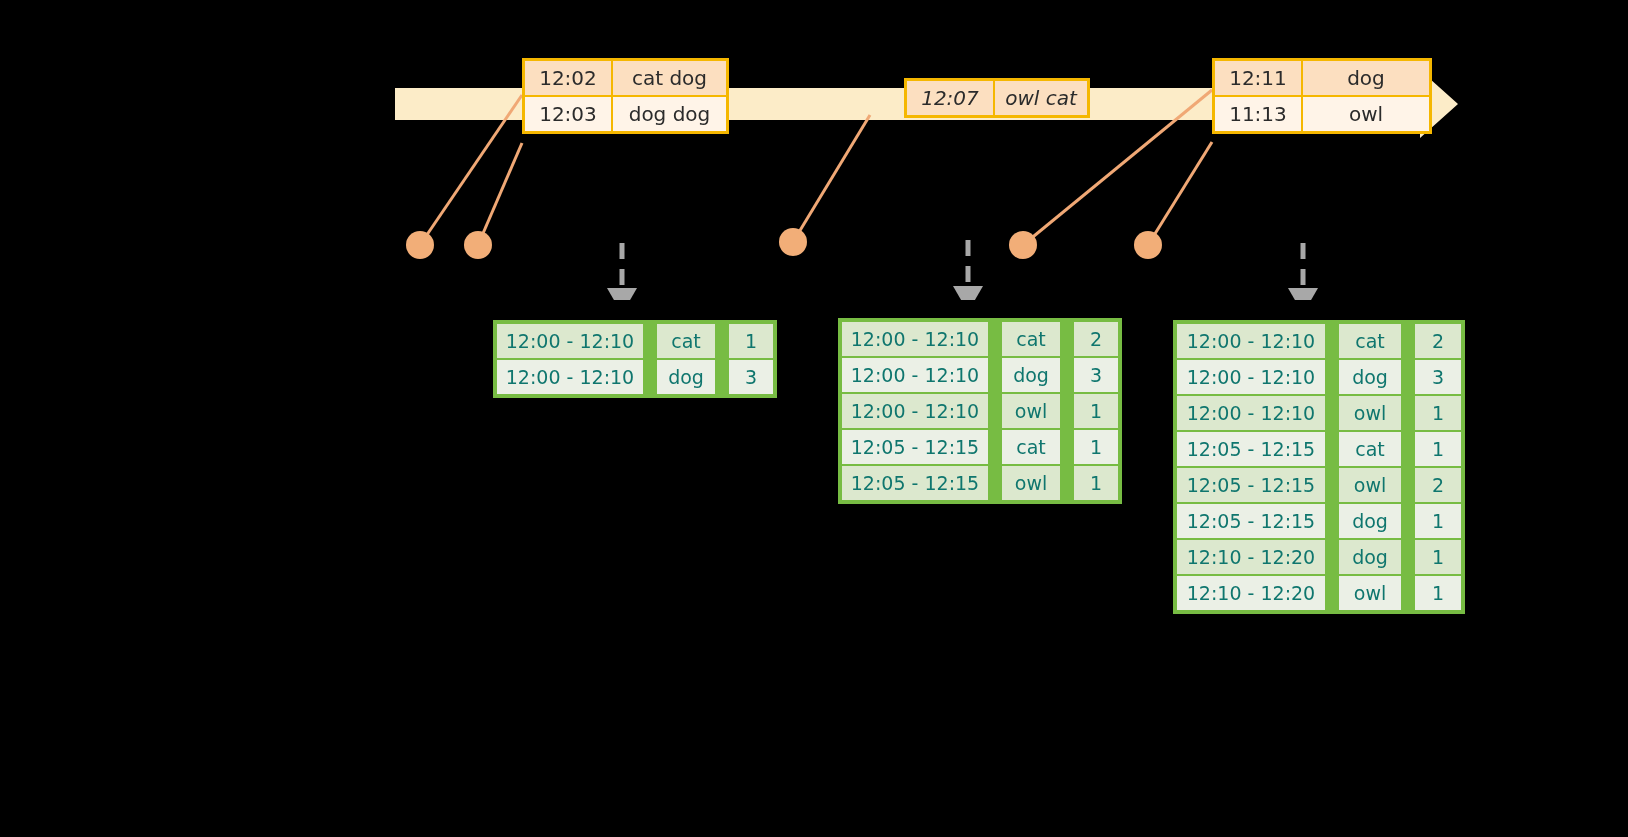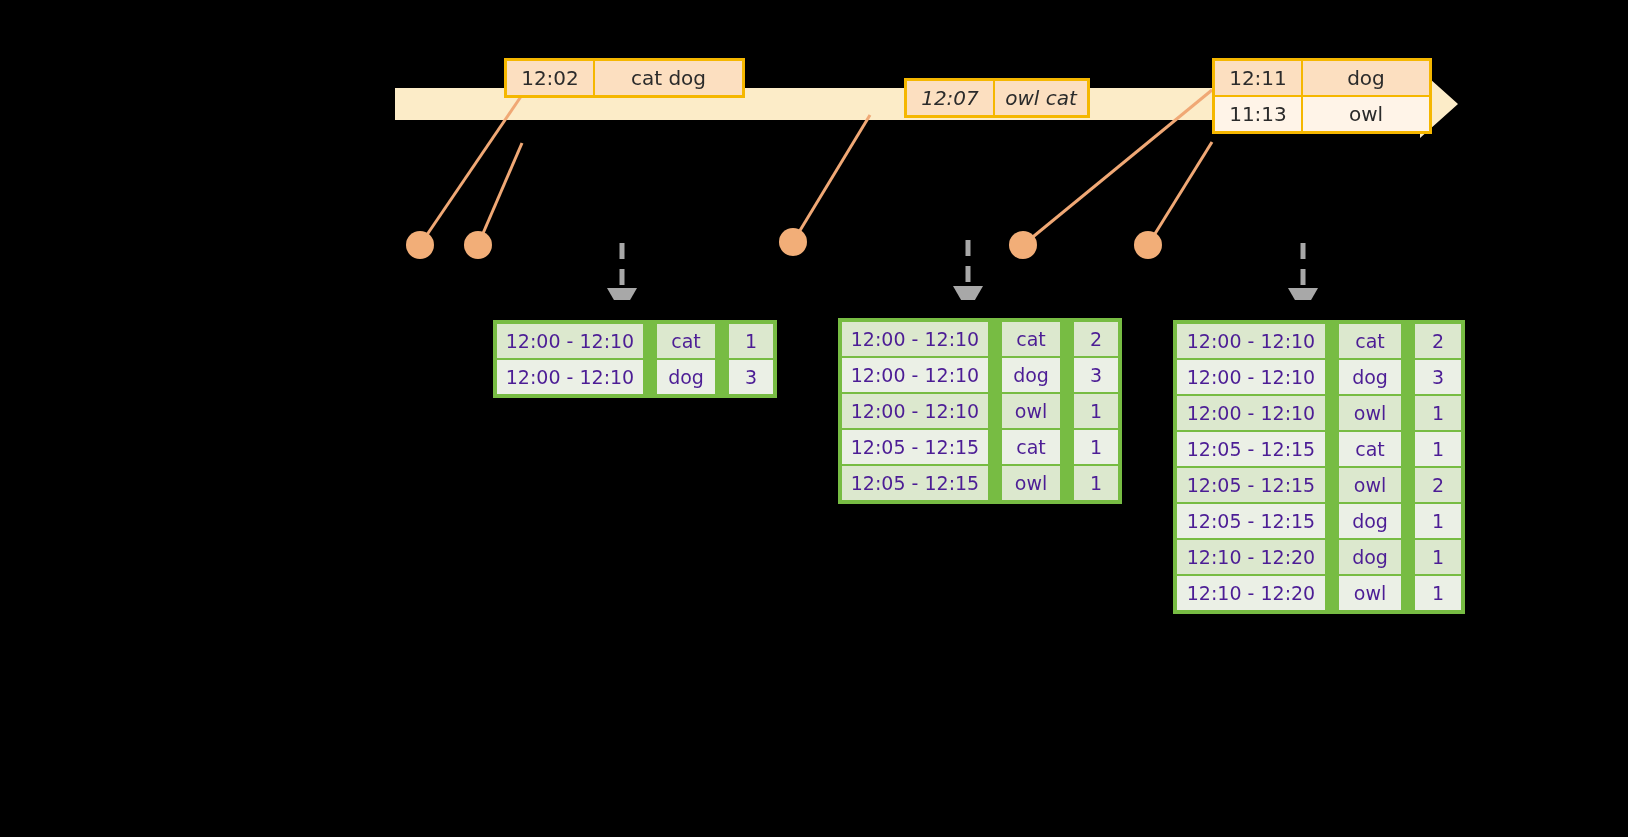--- a/index.html
+++ b/index.html
@@ -73,21 +73,21 @@
     z-index: 4;
   }
   .res-row {
     display: flex;
     flex-direction: row;
   }
   .res-row + .res-row { margin-top: 2px; }
   .res-cell {
     display: flex; align-items: center; justify-content: center;
     font-size: 19px;
-    color: #4c1d95;
+    color: #0f766e;
     padding: 6px 4px;
     white-space: nowrap;
   }
   .res-cell + .res-cell { margin-left: 14px; }
   .res-row.odd .res-cell { background: #DCE8CE; }
   .res-row.even .res-cell { background: #EBF0E6; }
   .res-win  { width: 146px; }
   .res-word { width: 58px; }
   .res-cnt  { width: 44px; }
 
@@ -126,24 +126,28 @@
       <line x1="968" y1="240" x2="968" y2="290"></line>
       <line x1="1303" y1="243" x2="1303" y2="292"></line>
     </g>
     <g fill="#A8A8A8">
       <path d="M 607 288 L 637 288 L 622 314 Z"></path>
       <path d="M 953 286 L 983 286 L 968 312 Z"></path>
       <path d="M 1288 288 L 1318 288 L 1303 314 Z"></path>
     </g>
   </svg>
 
-  <div class="event-box" style="left:504px; top:58px; width:241px;">
+  <div class="event-box" style="left:522px; top:58px; width:207px;">
     <div class="event-row shade">
       <div class="ev-time">12:02</div>
       <div class="ev-words">cat dog</div>
+    </div>
+    <div class="event-row">
+      <div class="ev-time">12:03</div>
+      <div class="ev-words">dog dog</div>
     </div>
   </div>
 
   <div class="event-box" style="left:904px; top:78px; width:186px;font-style:italic;">
     <div class="event-row shade">
       <div class="ev-time">12:07</div>
       <div class="ev-words">owl cat</div>
     </div>
   </div>
 

